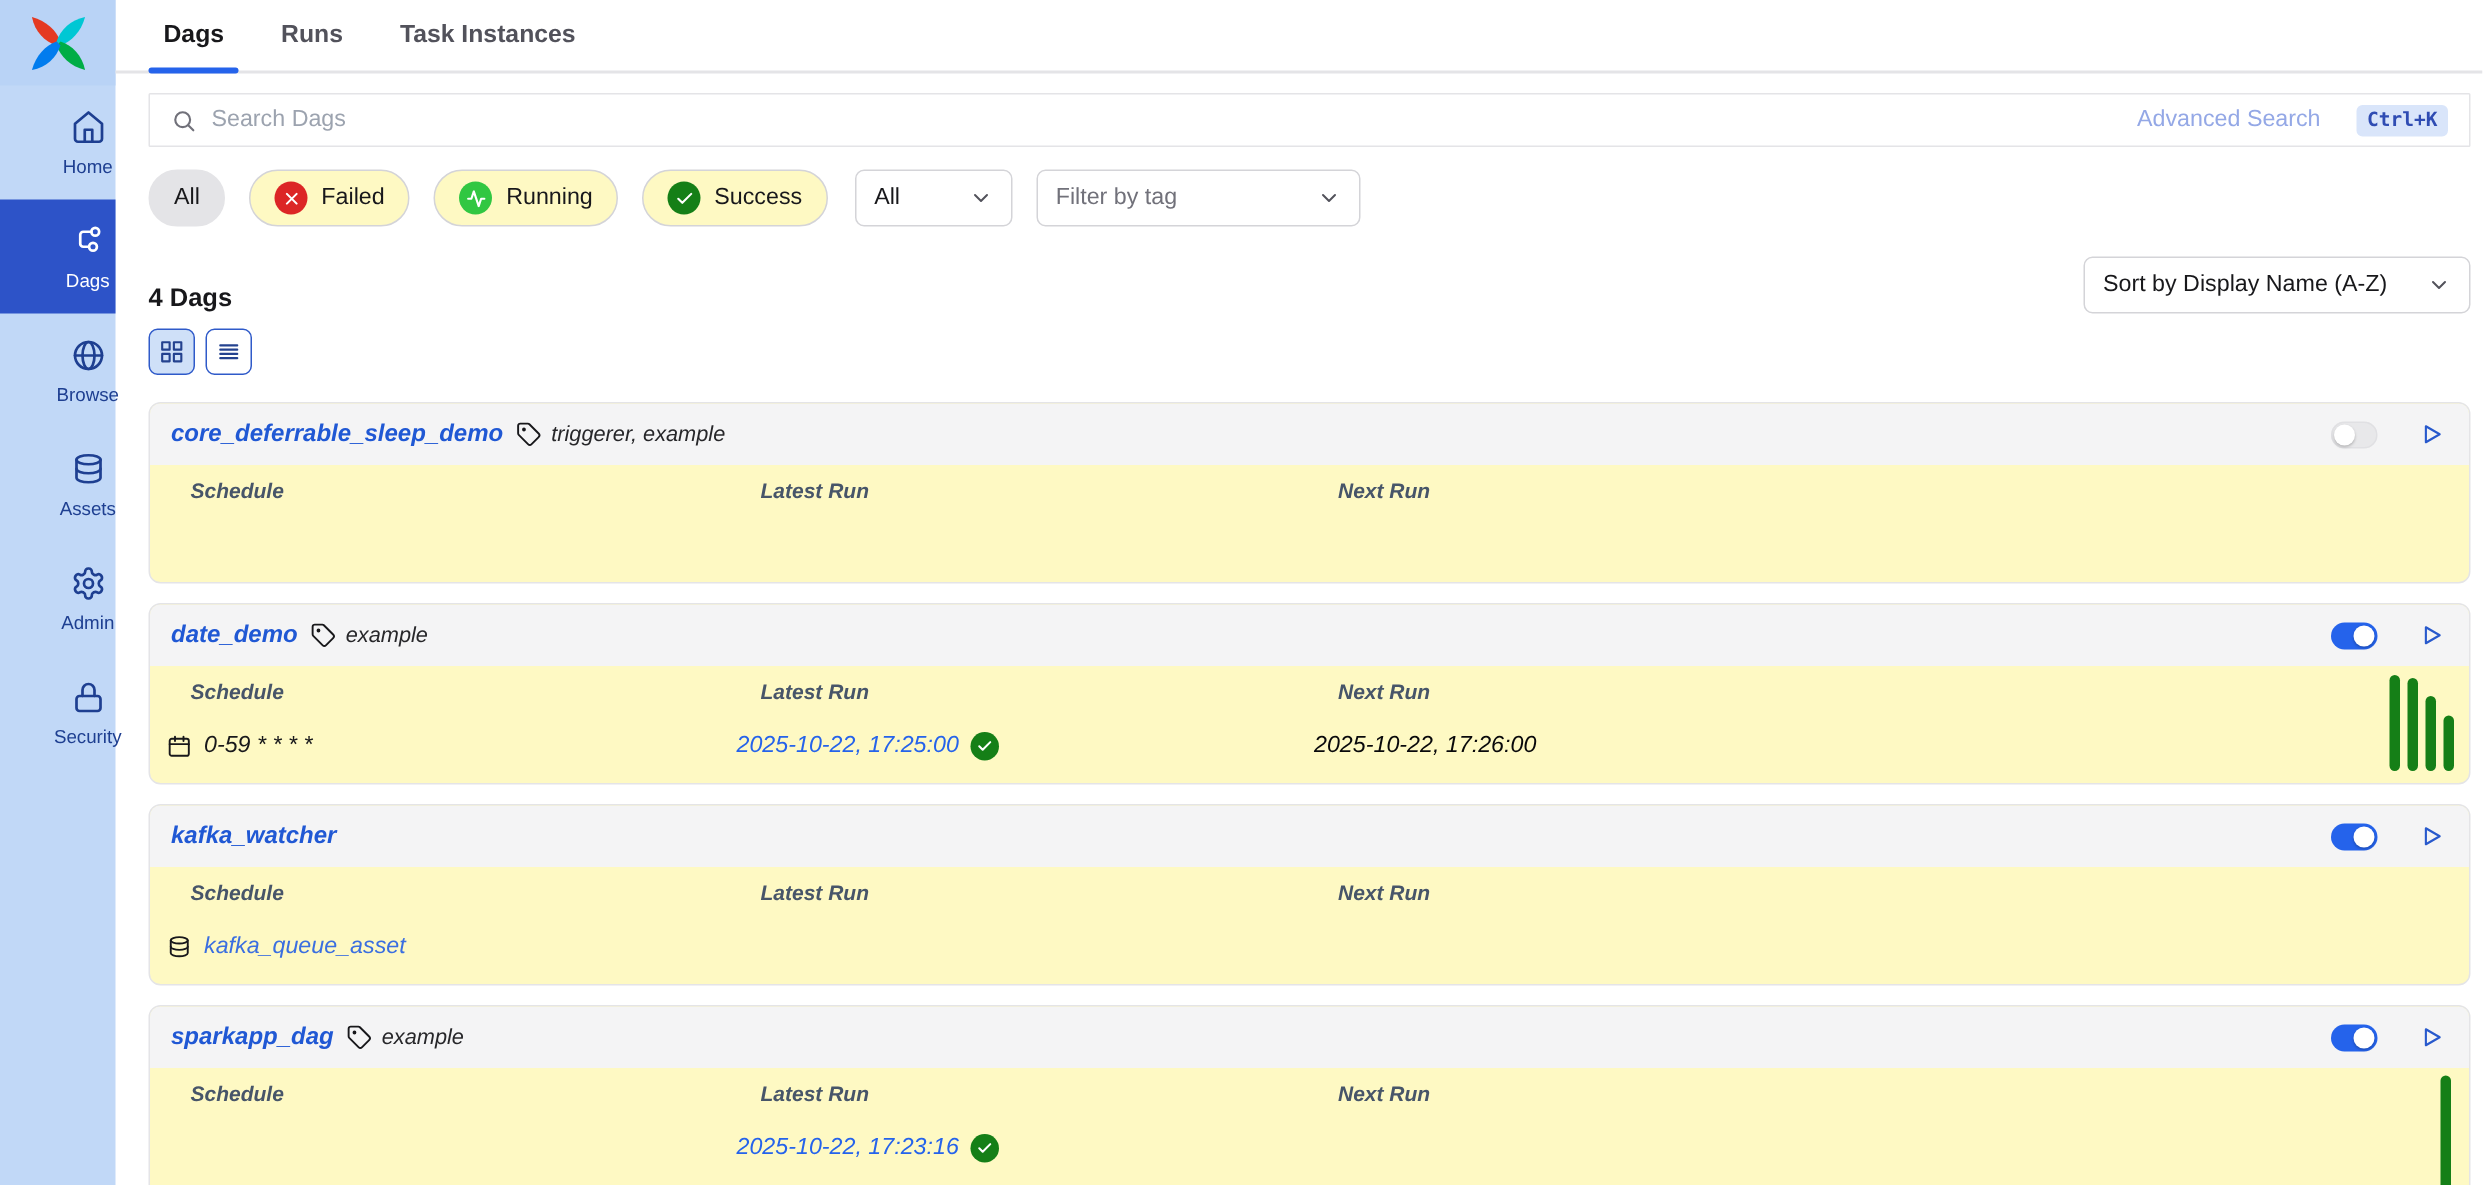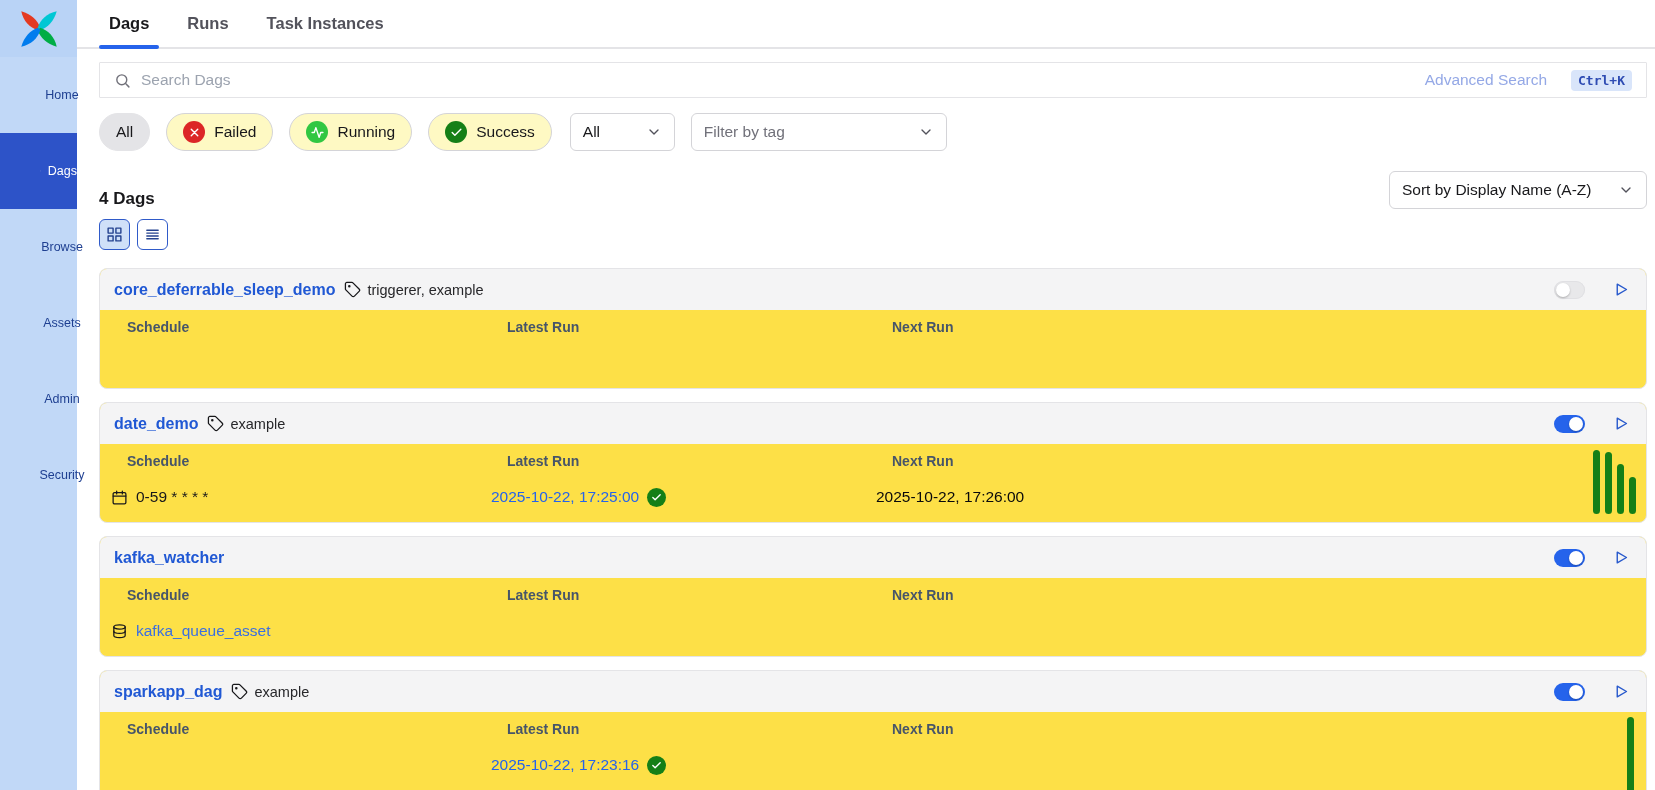--- a/index.html
+++ b/index.html
@@ -3,21 +3,21 @@
 <meta charset="utf-8">
 <style>
   * { margin:0; padding:0; box-sizing:border-box; }
   html,body { width:1655px; height:790px; overflow:hidden; background:#fff;
     font-family:"Liberation Sans", sans-serif; color:#18181b; }
   .app { display:flex; width:1655px; height:790px; }
 
   
   .sidebar { width:77px; flex:0 0 77px; background:#c1d8f7; display:flex; flex-direction:column; }
   .logo-cell { height:57px; display:flex; align-items:center; justify-content:center; background:#b9d3f6; }
-  .side-item { height:76px; display:flex; flex-direction:row; align-items:center; justify-content:center;
+  .side-item { height:76px; display:flex; flex-direction:column; align-items:center; justify-content:center;
     gap:7px; color:#1e3f91; cursor:pointer;padding-left:40px; }
   .side-item .lbl { font-size:12.5px; }
   .side-item.active { background:#2d53c8; color:#ffffff; }
   .side-item svg { width:24px; height:24px; stroke:currentColor; fill:none; stroke-width:1.8;
     stroke-linecap:round; stroke-linejoin:round; }
 
   
   .main { flex:1; display:flex; flex-direction:column; min-width:0; }
 
   .tabbar { height:57px; border-bottom:2px solid #e4e4e7; display:flex; align-items:flex-end;
@@ -45,37 +45,37 @@
   .chips-row { margin-top:15px; display:flex; align-items:center; gap:16px; }
   .chip { height:38px; border-radius:19px; display:flex; align-items:center; gap:9px;
     padding:0 16px; font-size:15.5px; background:#fef9c3; border:1px solid #d4d4d8; cursor:pointer; }
   .chip.selected { background:#e4e4e7; border-color:#e4e4e7; }
   .state-dot { width:22px; height:22px; border-radius:50%; display:flex; align-items:center; justify-content:center; }
   .state-dot svg { width:13px; height:13px; stroke:#fff; fill:none; stroke-width:2.6; stroke-linecap:round; stroke-linejoin:round; }
   .select { height:38px; border:1px solid #d4d4d8; border-radius:6px; display:flex; align-items:center;
     justify-content:space-between; padding:0 12px; font-size:15.5px; background:#fff; cursor:pointer; gap:10px; }
   .select svg { width:16px; height:16px; stroke:#52525b; fill:none; stroke-width:2; stroke-linecap:round; stroke-linejoin:round; }
   .select.enabled-filter { width:105px; margin-left:2px; }
-  .select.tag-filter { width:256px; color:#71717a; }
+  .select.tag-filter { width:216px; color:#71717a; }
 
   
   .head-row { margin-top:20px; display:flex; align-items:flex-end; justify-content:space-between; }
   .dag-count { font-size:17px; font-weight:700; }
   .select.sort { width:258px; color:#18181b; }
 
   
   .view-toggles { margin-top:10px; display:flex; gap:7px; }
   .vbtn { width:31px; height:31px; border:1px solid #2f5ac9; border-radius:6px; background:#fff;
     display:flex; align-items:center; justify-content:center; cursor:pointer; }
   .vbtn.active { background:#cfe0f8; }
   .vbtn svg { width:17px; height:17px; stroke:#24428f; fill:none; stroke-width:2; stroke-linecap:round; stroke-linejoin:round; }
 
   
   .cards { margin-top:18px; display:flex; flex-direction:column; gap:13px; }
-  .card { border:1px solid #e4e4e7; border-radius:8px; background:#fde047; overflow:hidden; }
+  .card { border:1px solid #e4e4e7; border-radius:8px; background:#fef9c3; overflow:hidden;font-style:italic; }
   .card-head { background:#f4f4f5; height:41px; display:flex; align-items:center; padding:0 14px; gap:9px; }
   .dag-name { font-size:16px; font-weight:700; color:#2058d4; cursor:pointer; }
   .tag-wrap { display:flex; align-items:center; gap:6px; font-size:14.5px; color:#27272a; }
   .tag-wrap svg { width:17px; height:17px; stroke:#18181b; fill:none; stroke-width:1.8; stroke-linejoin:round; }
   .head-spacer { flex:1; }
   .toggle { width:31px; height:18px; border-radius:9px; background:#e8e8ea; position:relative;
     cursor:pointer; box-shadow:inset 0 0 0 1px #e0e0e3; }
   .toggle .knob { position:absolute; top:2px; left:2px; width:14px; height:14px; border-radius:50%;
     background:#fff; box-shadow:0 1px 2px rgba(0,0,0,.25); }
   .toggle.on { background:#2563eb; box-shadow:none; }

